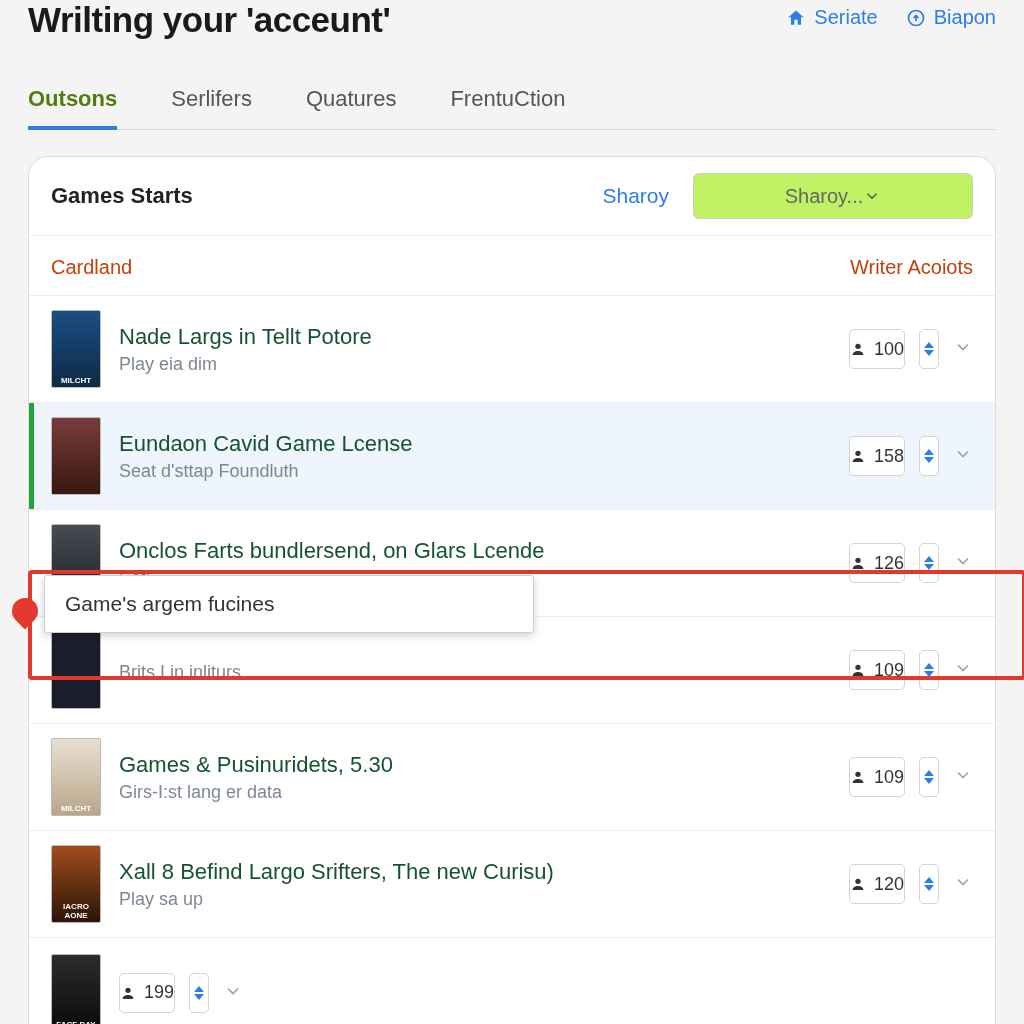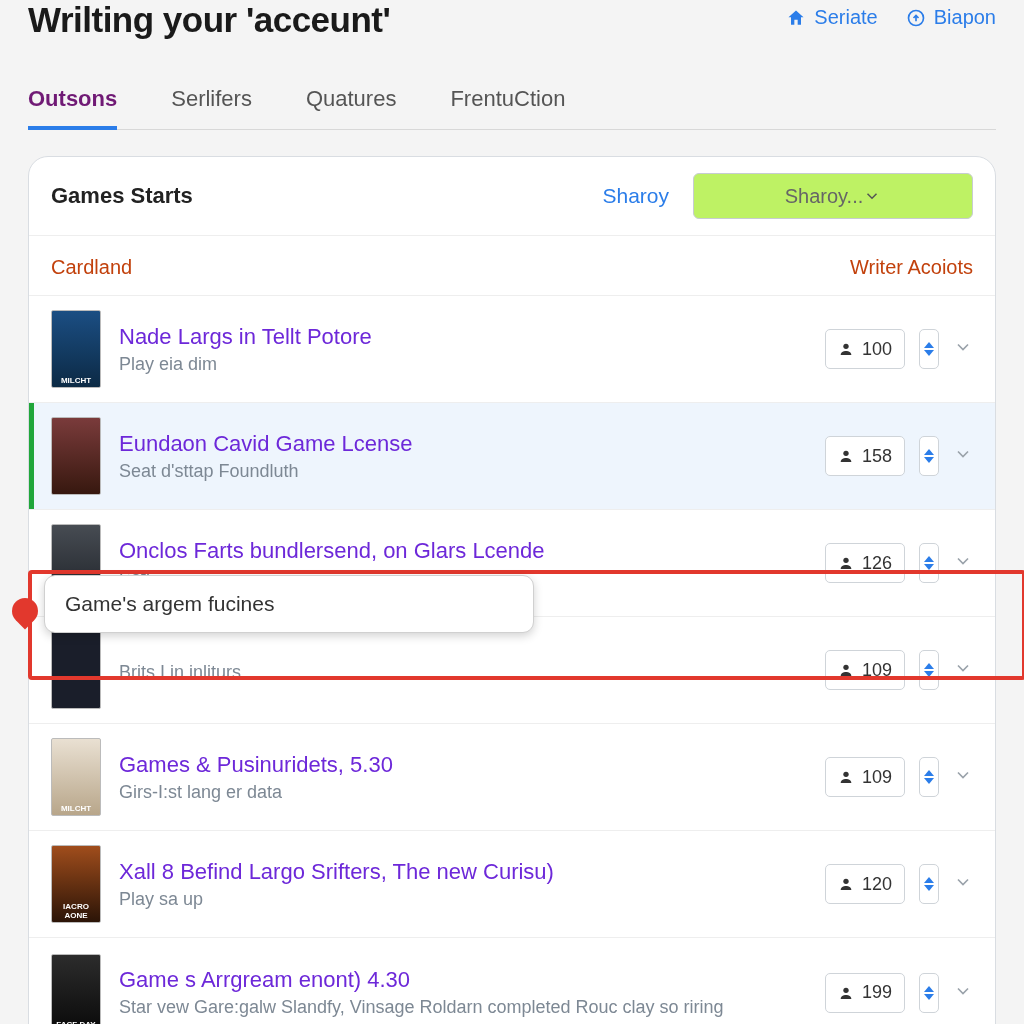--- a/index.html
+++ b/index.html
@@ -46,21 +46,21 @@
     margin-top: 46px;
     border-bottom: 1px solid #d8d8d8;
     font-size: 22px;
   }
   .tab {
     padding-bottom: 14px;
     color: #555;
     cursor: pointer;
   }
   .tab.active {
-    color: #701a75;
+    color: #4d7c0f;
     font-weight: 600;
     border-bottom: 4px solid #2b7de9;
     margin-bottom: -1px;
   }
   .panel {
     margin-top: 26px;
     background: #fff;
     border: 1px solid #d9dde2;
     border-radius: 20px;
   }
@@ -141,38 +141,38 @@
     overflow:hidden;
     text-align:center;
     padding:2px;
   }
   .meta {
     flex: 1;
     min-width: 0;
   }
   .title {
     font-size: 22px;
-    color: #6d28d9;
+    color: #14532d;
     margin-bottom: 4px;
   }
   .subtitle {
     font-size: 18px;
     color: #7d8894;
   }
   .right {
     display: flex;
     align-items: center;
     gap: 14px;
   }
   .count-pill {
     display: flex;
     align-items: center;
     gap: 8px;
     height: 40px;
-    padding: 0 12px;
+    padding: 0 0;
     border: 1px solid #cfd4d9;
     border-radius: 5px;
     background: #fff;
     font-size: 18px;
     color: #333;
   }
   .count-pill svg { width:16px; height:16px; }
   .updown {
     display:flex;
     flex-direction:column;
@@ -208,21 +208,21 @@
     z-index:5;
   }
   .tooltip {
     position:absolute;
     left:44px;
     top:575px;
     width:490px;
     background:#fff;
     border:1px solid #d0d0d0;
     box-shadow:0 3px 10px rgba(0,0,0,0.18);
-    border-radius:11px;
+    border-radius:3px;
     padding:16px 20px;
     font-size:21px;
     color:#333;
     z-index:6;
   }
   .red-dot{
     position:absolute;
     left:12px;
     top:598px;
     width:26px;height:26px;
@@ -425,24 +425,20 @@
             <span class="d"></span>
           </div>
         <div class="chev"><svg viewBox="0 0 24 24" fill="none" stroke="#9aa2aa" stroke-width="2">
               <path d="M6 9l6 6 6-6"></path>
             </svg></div>
       </div>
     </div>
 
     <div class="row" style="min-height:110px;">
       <div class="cover c7">FACF DAY</div>
-      <div class="meta">
-        <div class="title">Game s Arrgream enont) 4.30</div>
-        <div class="subtitle">Star vew Gare:galw Slandfy, Vinsage Roldarn completed Rouc clay so riring</div>
-      </div>
       <div class="right">
         <div class="count-pill">
           <svg viewBox="0 0 24 24" fill="#333">
               <circle cx="12" cy="8" r="4"></circle>
               <path d="M4 21c0-4 4-6 8-6s8 2 8 6"></path>
             </svg>
           <span>199</span>
         </div>
         <div class="updown">
             <span class="u"></span>

